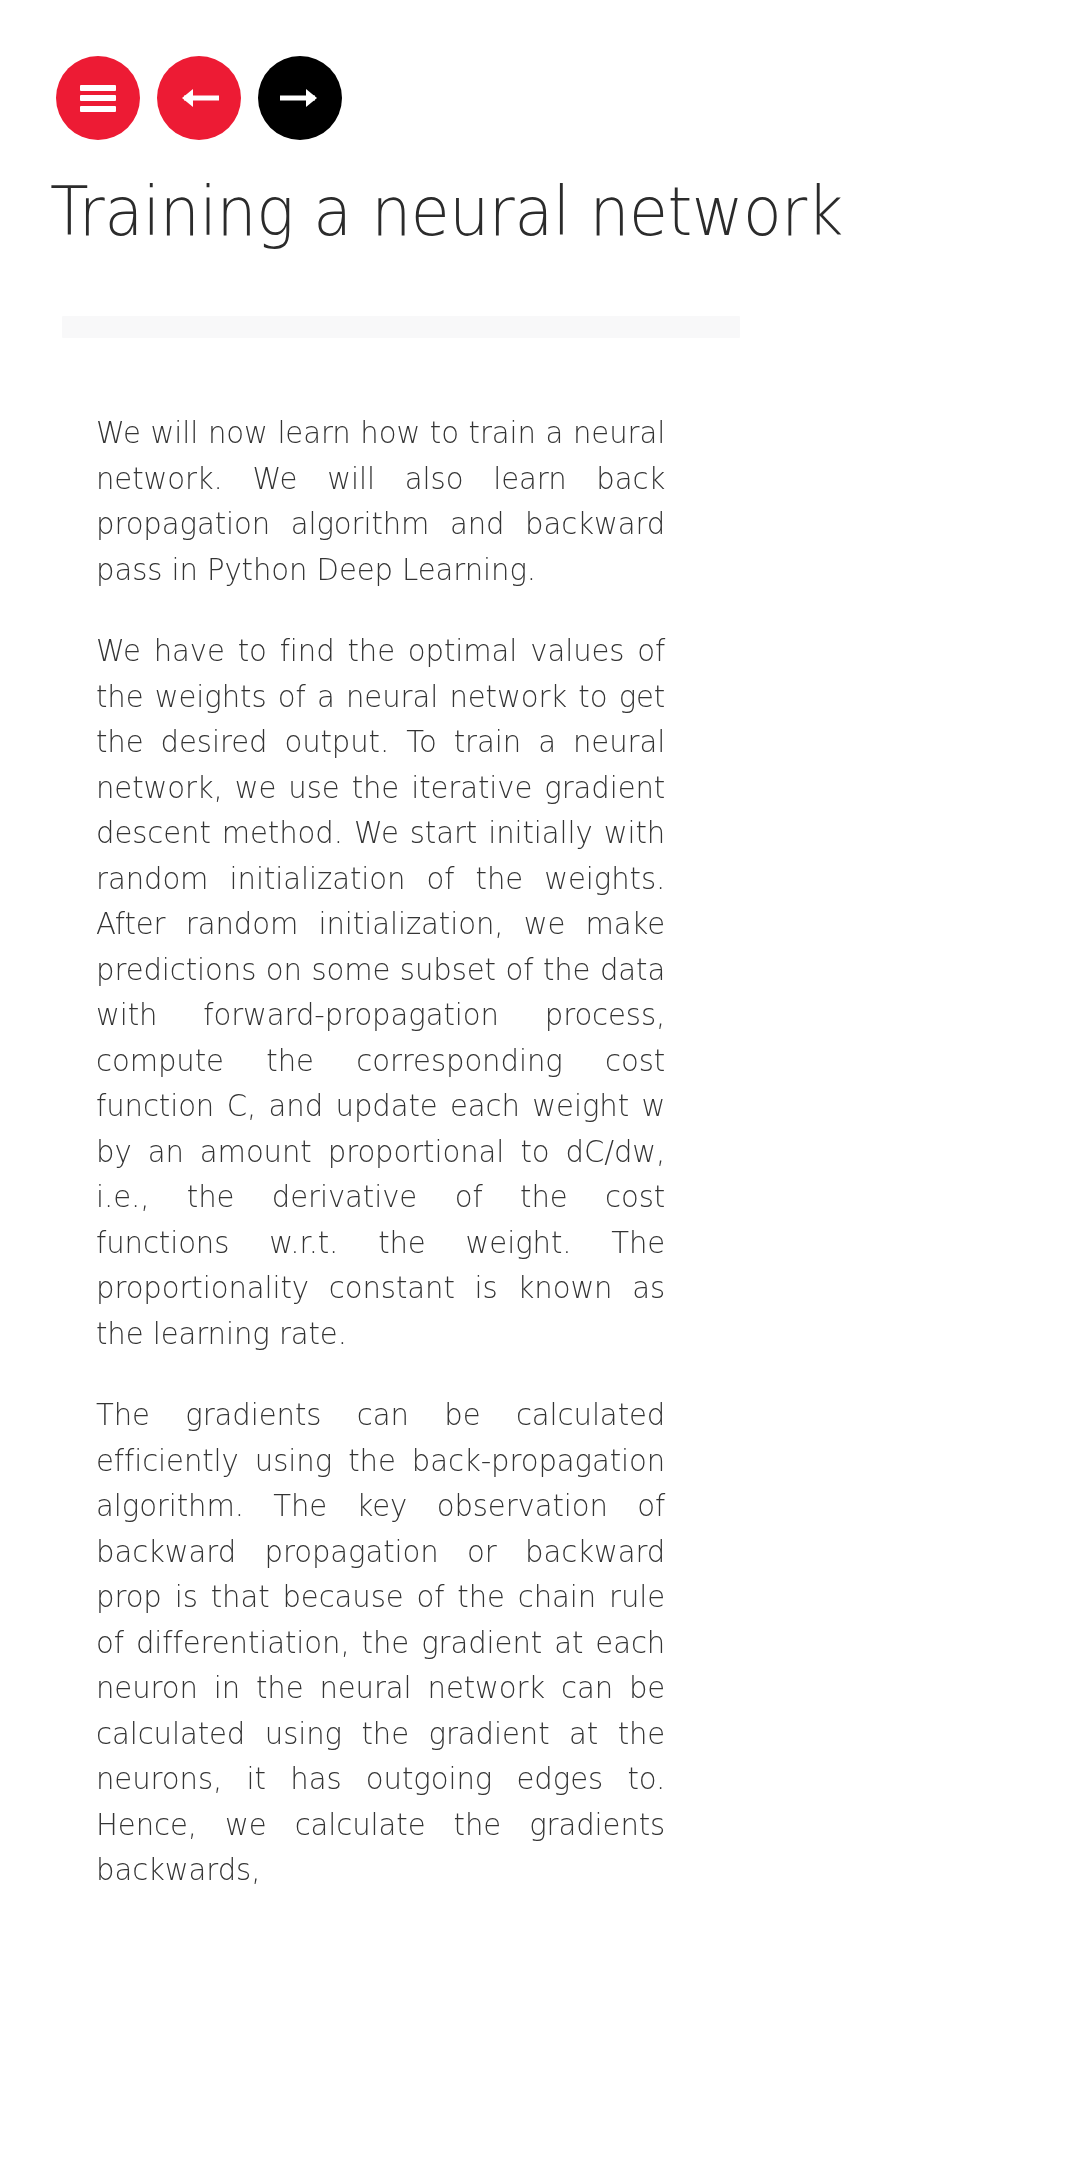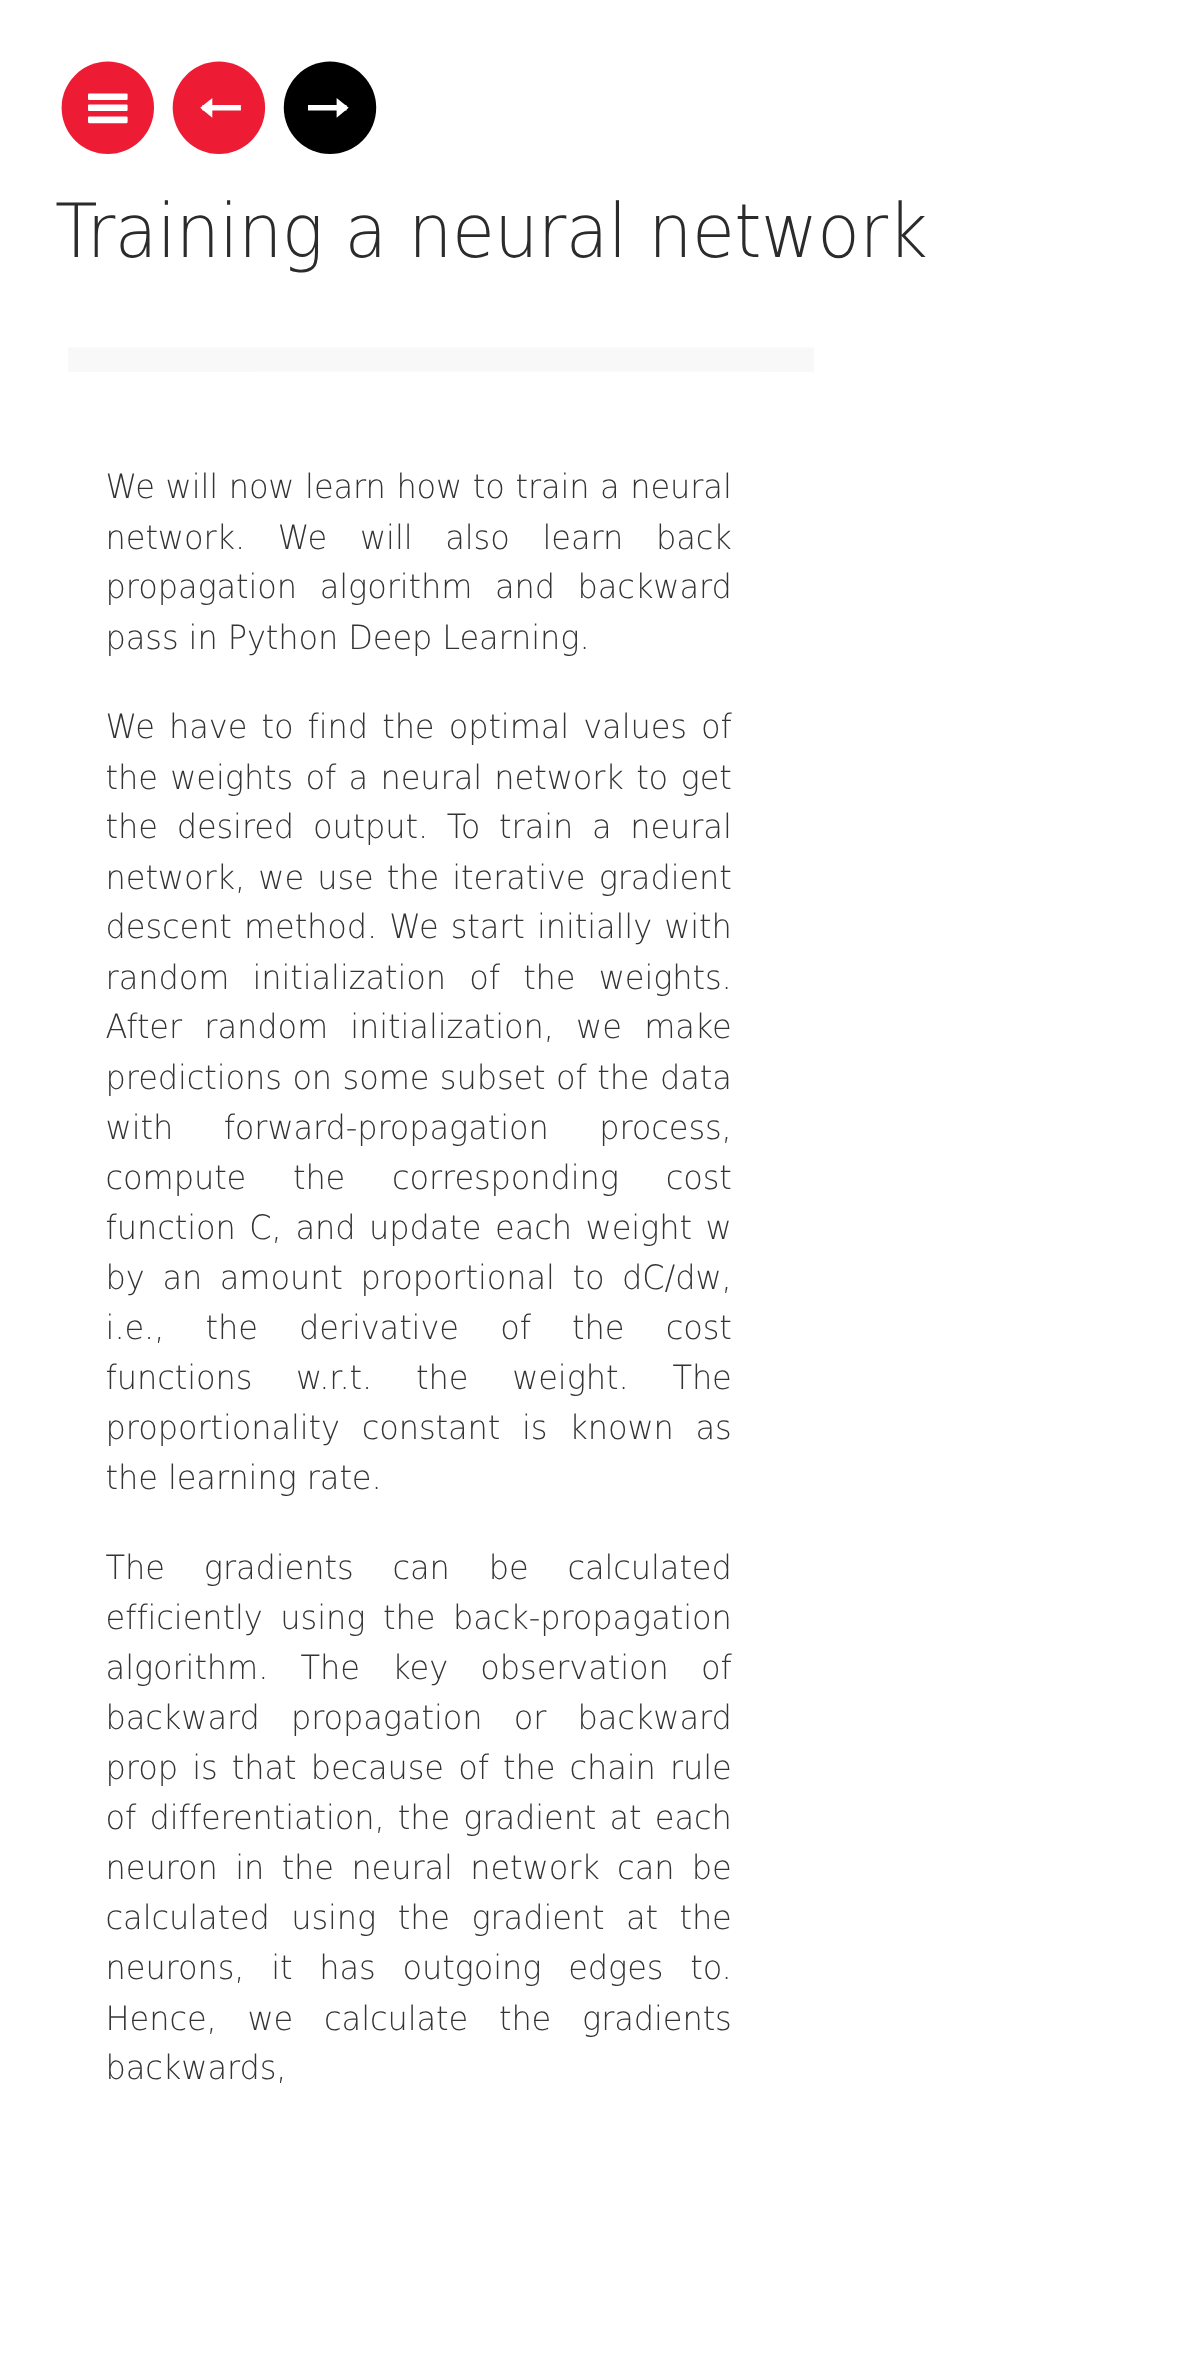--- a/index.html
+++ b/index.html
@@ -84,21 +84,21 @@
     left: 62px;
     width: 678px;
     height: 22px;
     background: #f8f8f9;
     border-radius: 1px;
   }
 
   
   .article {
     position: absolute;
-    top: 421px;
+    top: 410px;
     left: 96px;
     width: 596px;
   }
 
   .article p {
     font-family: "DejaVu Sans", sans-serif;
     font-weight: 300;
     font-size: 30.5px;
     line-height: 45.5px;
     color: #343434;

